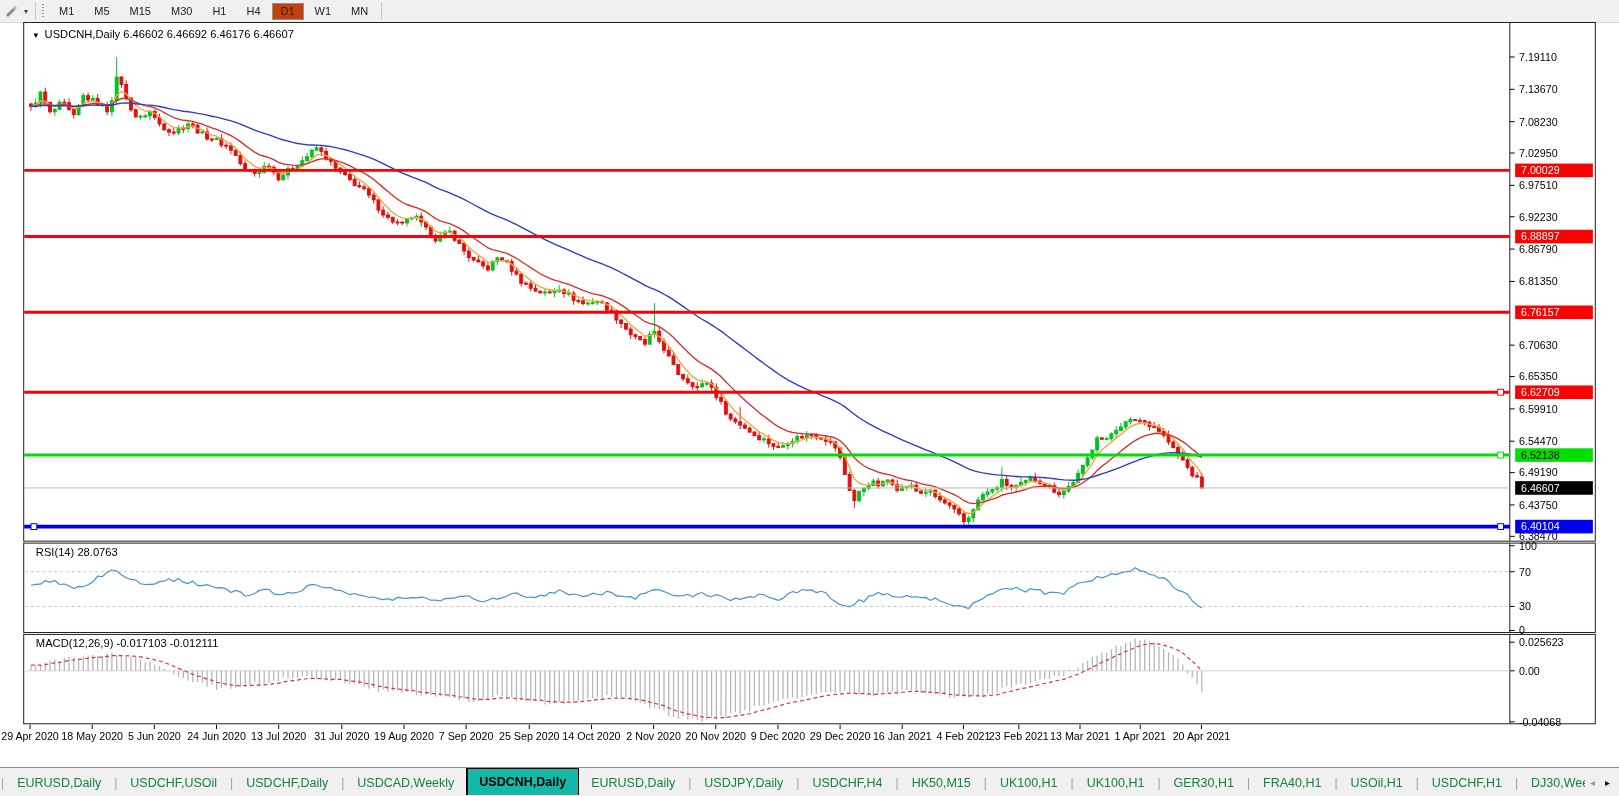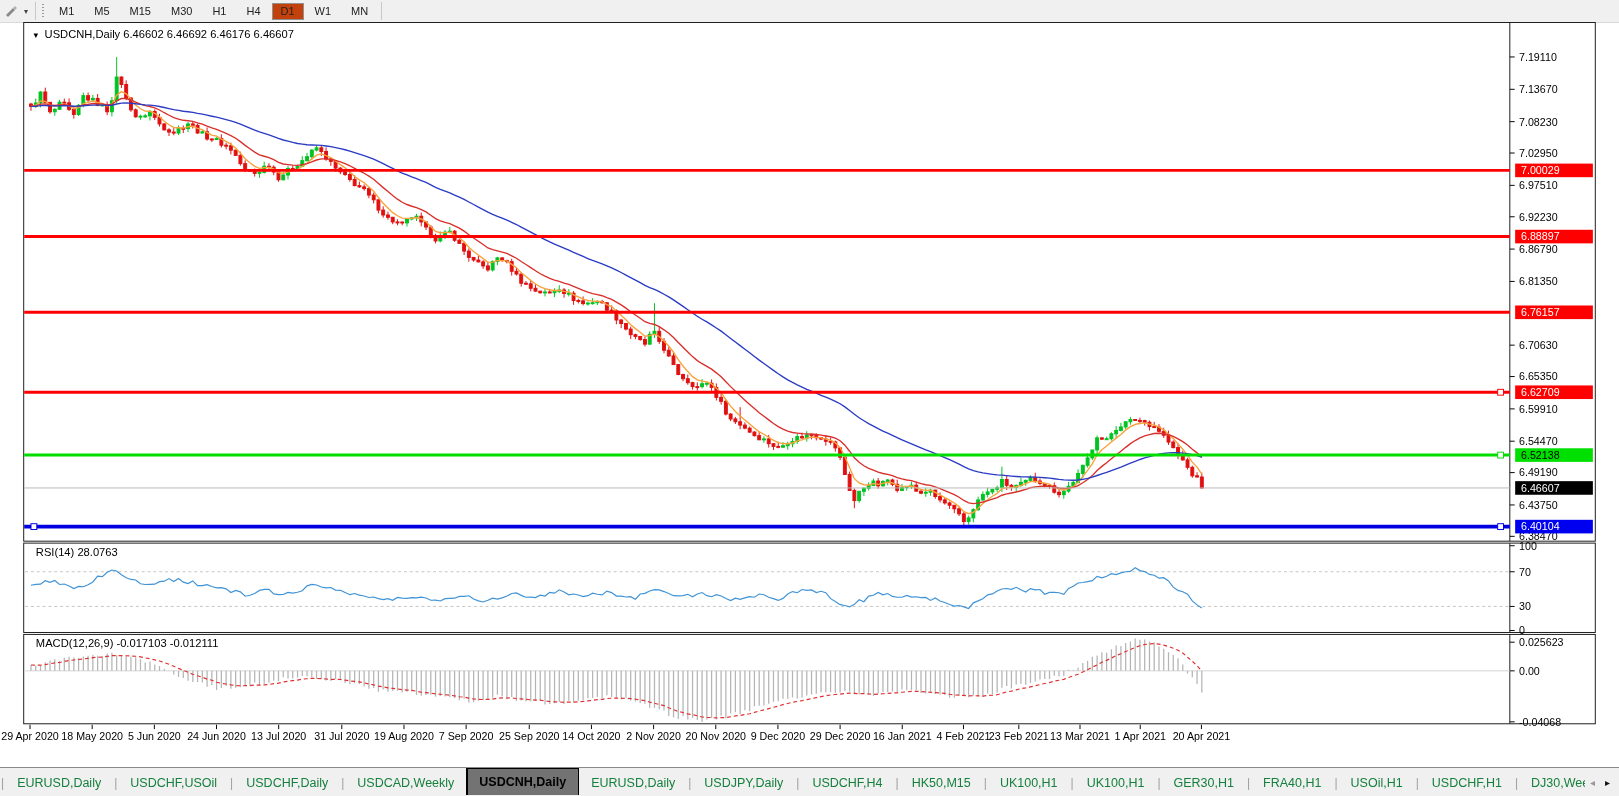--- a/index.html
+++ b/index.html
@@ -16,21 +16,21 @@
   .tf-btn{font-size:11px;color:#222;padding:0 8px;margin:13px 1px;border:1px solid transparent;
     height:15px;line-height:15px;cursor:default;}
   .tf-btn.active{background:#c2410c;border:1px solid #909090;}
   
   #chart-svg{position:absolute;left:0;top:22px;}
   
   #tabbar{position:absolute;left:0;top:767px;width:1619px;height:29px;background:#f0f0f0;
     border-top:1px solid #8a8a8a;display:flex;align-items:center;}
   #tabs{display:flex;align-items:center;height:100%;flex:0 1 auto;overflow:hidden;white-space:nowrap;}
   .tab{font-size:12.5px;color:#15803d;padding:0 12px;height:100%;display:flex;align-items:center;cursor:default;}
-  .tab.active{background:#737373;border:1px solid #000;border-bottom:none;font-weight:bold;color:#000;
+  .tab.active{background:#14b8a6;border:1px solid #000;border-bottom:none;font-weight:bold;color:#000;
     height:26px;margin-top:-2px;box-shadow:1px 0 0 #000 inset;}
   .tabsep{color:#9f9f9f;font-size:12px;padding:0 1px;}
   .tab-arrows{margin-left:auto;display:flex;align-items:center;padding-right:4px;}
   .arrowbtn{font-size:10px;padding:0 5px;cursor:default;}
   .arrowbtn.dis{color:#999;}
   .arrowbtn.en{color:#111;}
 </style>
 </head>
 <body>
 

